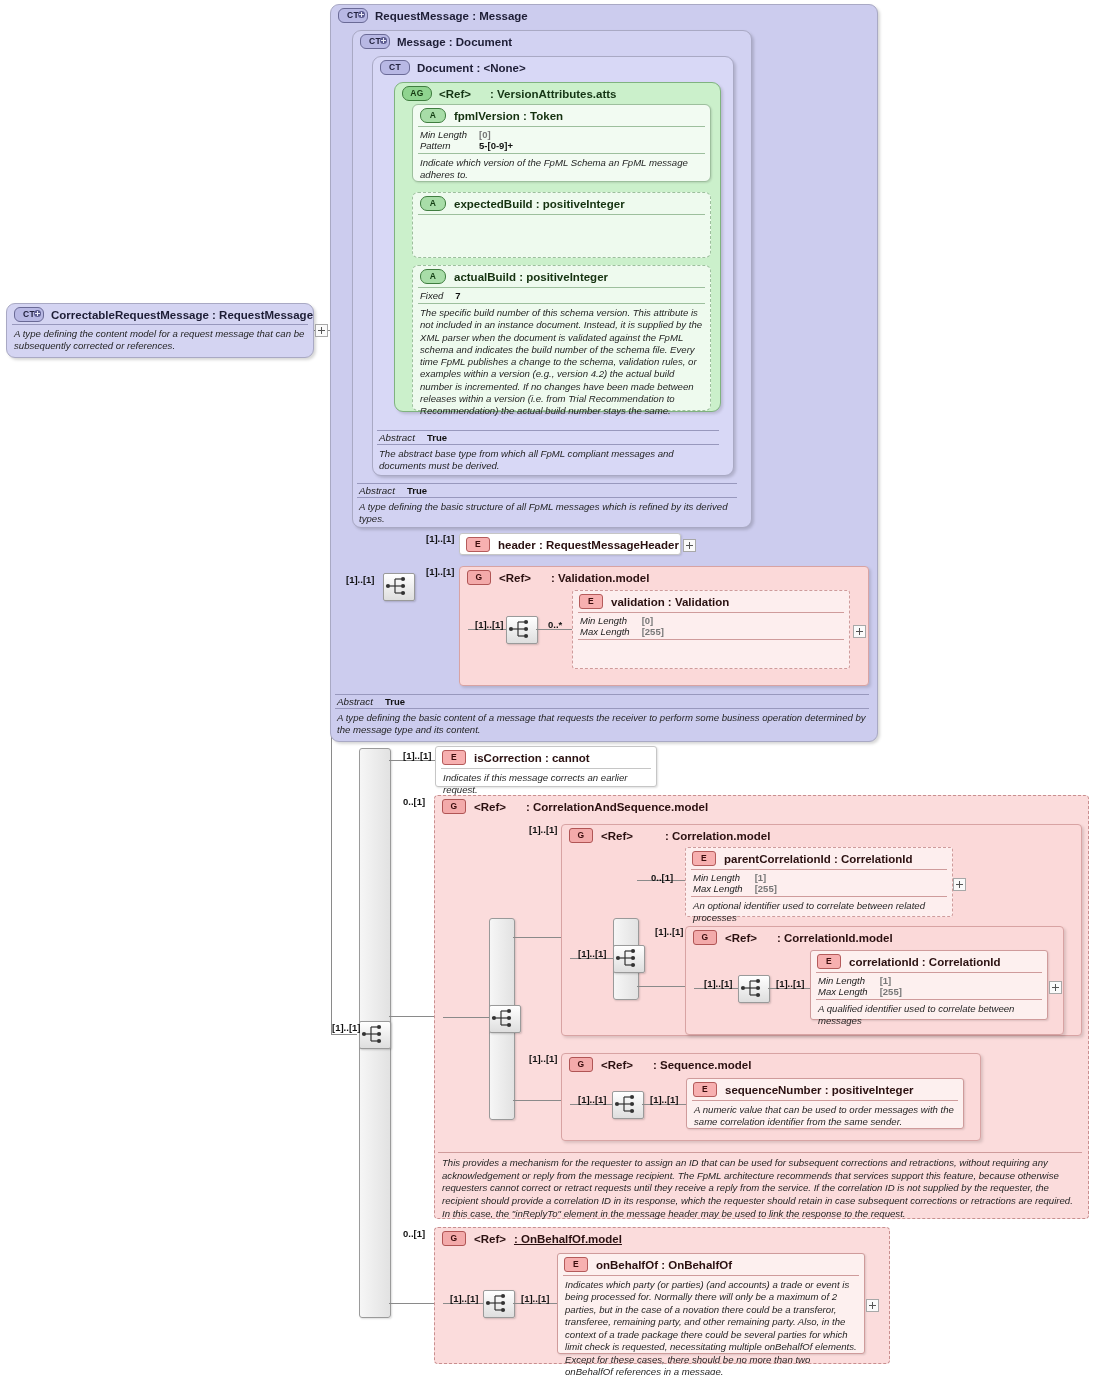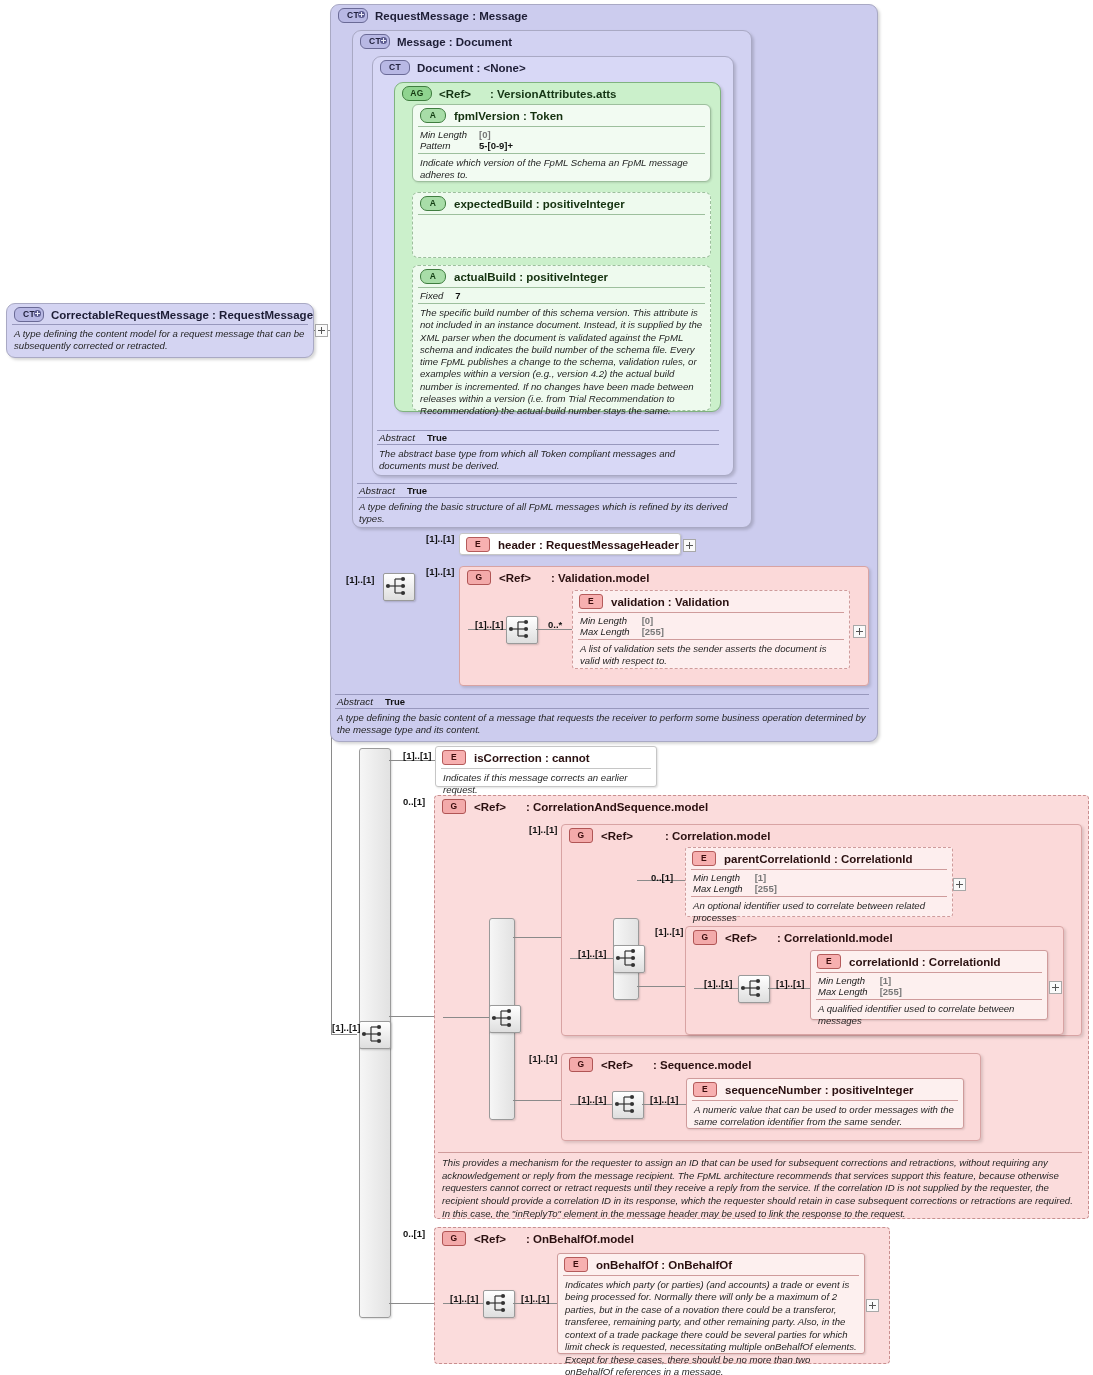--- a/index.html
+++ b/index.html
@@ -182,21 +182,21 @@
 
   <div class="ct-box abs" style="left:6px;top:303px;width:308px;height:55px;background:#d4d4f2;">
     <div class="ct-head">
       <span class="badge-wrap">
         <span class="badge">CT</span>
         <span class="plusdot"></span>
       </span>
       <span>CorrectableRequestMessage : RequestMessage</span>
     </div>
     <div class="rule-p"></div>
-    <div class="desc" style="font-size:9.6px;">A type defining the content model for a request message that can be subsequently corrected or retracted.</div>
+    <div class="desc" style="font-size:9.6px;">A type defining the content model for a request message that can be subsequently corrected or references.</div>
   </div>
   <div class="expander" style="left:315px;top:324px;"></div>
 
   <div class="ct-box lvl1 abs" style="left:330px;top:4px;width:548px;height:738px;">
     <div class="ct-head">
       <span class="badge-wrap">
         <span class="badge">CT</span>
         <span class="plusdot"></span>
       </span>
       <span>RequestMessage : Message</span>
@@ -268,21 +268,21 @@
     <div class="desc">The specific build number of this schema version. This attribute is not included in an instance document. Instead, it is supplied by the XML parser when the document is validated against the FpML schema and indicates the build number of the schema file. Every time FpML publishes a change to the schema, validation rules, or examples within a version (e.g., version 4.2) the actual build number is incremented. If no changes have been made between releases within a version (i.e. from Trial Recommendation to Recommendation) the actual build number stays the same.</div>
   </div>
 
   <div class="abs" style="left:372px;top:430px;width:352px;">
     <div class="rule-p"></div>
     <div class="meta-row">
       <span class="meta-k">Abstract</span>
       <span class="meta-v">True</span>
     </div>
     <div class="rule-p"></div>
-    <div class="desc">The abstract base type from which all Token compliant messages and documents must be derived.</div>
+    <div class="desc">The abstract base type from which all FpML compliant messages and documents must be derived.</div>
   </div>
 
   <div class="abs" style="left:352px;top:483px;width:390px;">
     <div class="rule-p"></div>
     <div class="meta-row">
       <span class="meta-k">Abstract</span>
       <span class="meta-v">True</span>
     </div>
     <div class="rule-p"></div>
     <div class="desc">A type defining the basic structure of all FpML messages which is refined by its derived types.</div>
@@ -345,21 +345,20 @@
       <span>validation : Validation</span>
     </div>
     <div class="rule-r"></div>
     <div class="facets">
       <span class="facet-k">Min Length</span>
       <span class="facet-v">[0]</span>
       <span class="facet-k">Max Length</span>
       <span class="facet-v">[255]</span>
     </div>
     <div class="rule-r"></div>
-    <div class="desc">A list of validation sets the sender asserts the document is valid with respect to.</div>
   </div>
   <div class="expander" style="left:853px;top:625px;"></div>
 
   <div class="abs" style="left:330px;top:694px;width:544px;">
     <div class="rule-p"></div>
     <div class="meta-row">
       <span class="meta-k">Abstract</span>
       <span class="meta-v">True</span>
     </div>
     <div class="rule-p"></div>
@@ -545,21 +544,21 @@
   <div class="abs" style="left:436px;top:1152px;width:648px;">
     <div class="rule-r" style="margin:0 2px;"></div>
     <div class="desc" style="padding:4px 6px 5px 6px;line-height:1.32;">This provides a mechanism for the requester to assign an ID that can be used for subsequent corrections and retractions, without requiring any acknowledgement or reply from the message recipient. The FpML architecture recommends that services support this feature, because otherwise requesters cannot correct or retract requests until they receive a reply from the service. If the correlation ID is not supplied by the requester, the recipient should provide a correlation ID in its response, which the requester should retain in case subsequent corrections or retractions are required. In this case, the "inReplyTo" element in the message header may be used to link the response to the request.</div>
   </div>
 
   <span class="card-lbl" style="left:403px;top:1228px;">0..[1]</span>
   <div class="g-box dashed abs" style="left:434px;top:1227px;width:456px;height:137px;background:#fbdcdc;">
     <div class="g-head">
       <span class="badge g">G</span>
       <span>&lt;Ref&gt;</span>
-      <span style="margin-left:12px;">: OnBehalfOf.model</span>
+      <span style="text-decoration:underline;">: OnBehalfOf.model</span>
     </div>
   </div>
   <div class="line hline abs" style="left:443px;top:1303px;width:40px;"></div>
   <div class="seq" style="left:483px;top:1290px;">
     <svg width="28" height="24" viewBox="0 0 28 24">
       <circle cx="4" cy="12" r="2.1" fill="#333"></circle>
       <line x1="6" y1="12" x2="11" y2="12" stroke="#333" stroke-width="1.2"></line>
       <line x1="11" y1="5" x2="11" y2="19" stroke="#333" stroke-width="1.2"></line>
       <line x1="11" y1="5" x2="17" y2="5" stroke="#333" stroke-width="1.2"></line>
       <line x1="11" y1="12" x2="17" y2="12" stroke="#333" stroke-width="1.2"></line>

